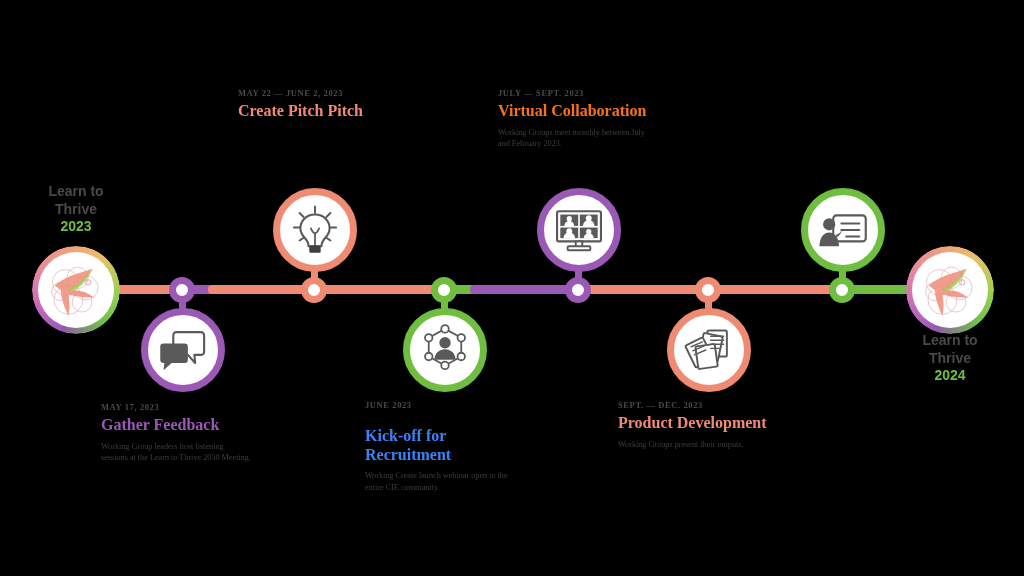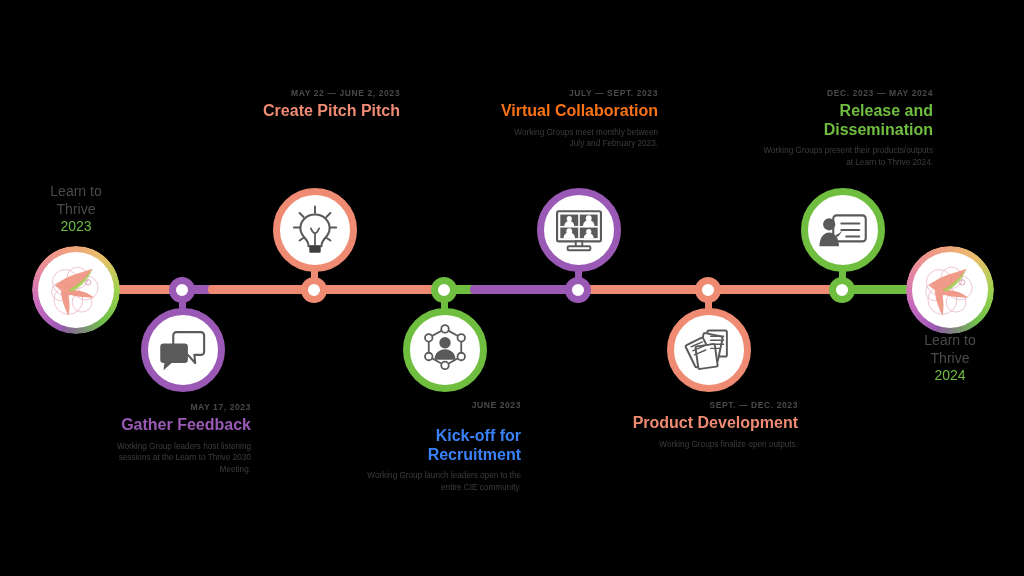--- a/index.html
+++ b/index.html
@@ -24,27 +24,27 @@
   .medallion .inner{position:absolute;inset:6px;border-radius:50%;background:#fff;}
   .medallion svg{position:absolute;inset:6px;width:calc(100% - 12px);height:calc(100% - 12px);}
 
   
   .node{position:absolute;width:84px;height:84px;border-radius:50%;
         box-sizing:border-box;border-width:7px;border-style:solid;background:#fff;
         display:flex;align-items:center;justify-content:center;}
   .node svg{width:52px;height:52px;display:block;}
 
   
-  .blk{position:absolute;text-align:right;}
+  .blk{position:absolute;text-align:left;font-family:Liberation Serif, serif;}
   .date{font-size:8.5px;font-weight:bold;letter-spacing:.6px;color:#4a4a4a;
         margin:0 0 4px 0;line-height:1.2;}
   .title{font-size:16px;font-weight:bold;margin:0 0 6px 0;line-height:1.15;}
   .desc{font-size:8.2px;color:#3d3d3d;line-height:1.45;margin:0;}
 
-  .endlabel{position:absolute;text-align:center;font-size:14px;font-weight:normal;
+  .endlabel{position:absolute;text-align:center;font-size:14px;font-weight:bold;
             color:#4a4a4a;line-height:1.25;}
   .endlabel .yr{color:#6fbe3f;}
 </style>
 </head>
 <body>
 
 <div id="stage">
 
   <div class="rail" style="left:92px;top:285px;width:26px;background:#6fbe3f;"></div>
   <div class="rail" style="left:112px;top:285px;width:72px;background:#ef8b72;"></div>
@@ -162,21 +162,21 @@
         <circle cx="12" cy="40" r="4.6"></circle>
           <circle cx="12" cy="17" r="4.6"></circle>
       </g>
       <circle cx="32" cy="23" r="7" fill="#5a5a5a"></circle>
       <path d="M19 44 c0 -8 6 -13 13 -13 c7 0 13 5 13 13 z" fill="#5a5a5a"></path>
     </svg>
   </div>
   <div class="blk" style="left:365px;top:400px;width:156px;">
     <p class="date">JUNE 2023</p>
     <p class="title" style="color:#3b82f6;margin-top:17px;">Kick-off for Recruitment</p>
-    <p class="desc">Working Group launch leaders open to the entire CIE community.</p>
+    <p class="desc">Working Create launch webinar open to the entire CIE community.</p>
   </div>
 
   <div class="node" style="left:537px;top:188px;border-color:#9b59b6;">
     <svg viewBox="0 0 64 64">
       <rect x="5" y="9" width="54" height="37" rx="2" fill="#fff" stroke="#5a5a5a" stroke-width="2.6"></rect>
       <g fill="#5a5a5a">
         <rect x="9" y="13" width="22" height="14"></rect>
         <rect x="33" y="13" width="22" height="14"></rect>
         <rect x="9" y="29" width="22" height="13"></rect>
         <rect x="33" y="29" width="22" height="13"></rect>
@@ -216,35 +216,30 @@
           <line x1="34" y1="30" x2="46" y2="30"></line>
         <line x1="10" y1="28" x2="24" y2="22"></line>
           <line x1="12" y1="33" x2="26" y2="27"></line>
         <line x1="14" y1="38" x2="28" y2="32"></line>
       </g>
     </svg>
   </div>
   <div class="blk" style="left:618px;top:400px;width:180px;">
     <p class="date">SEPT. — DEC. 2023</p>
     <p class="title" style="color:#ef8b72;">Product Development</p>
-    <p class="desc">Working Groups finalize open outputs.</p>
+    <p class="desc">Working Groups present their outputs.</p>
   </div>
 
   <div class="node" style="left:801px;top:188px;border-color:#6fbe3f;">
     <svg viewBox="0 0 64 64">
       <rect x="20" y="14" width="40" height="32" rx="4" fill="#fff" stroke="#5a5a5a" stroke-width="2.6"></rect>
       <g stroke="#5a5a5a" stroke-width="2.6" stroke-linecap="round">
         <line x1="30" y1="24" x2="52" y2="24"></line>
         <line x1="30" y1="32" x2="52" y2="32"></line>
         <line x1="36" y1="40" x2="52" y2="40"></line>
       </g>
       <circle cx="15" cy="25" r="7.5" fill="#5a5a5a"></circle>
       <path d="M3 52 c0 -10 5 -17 12 -17 c7 0 12 7 12 17 z" fill="#5a5a5a"></path>
       <path d="M23 38 c4 -1 7 -4 8 -7 c-1 4 -3 8 -7 10 z" fill="#5a5a5a"></path>
     </svg>
   </div>
-  <div class="blk" style="left:757px;top:88px;width:176px;">
-    <p class="date">DEC. 2023 — MAY 2024</p>
-    <p class="title" style="color:#6fbe3f;">Release and Dissemination</p>
-    <p class="desc">Working Groups present their products/outputs at Learn to Thrive 2024.</p>
-  </div>
 
 </div>
 
 </body></html>

